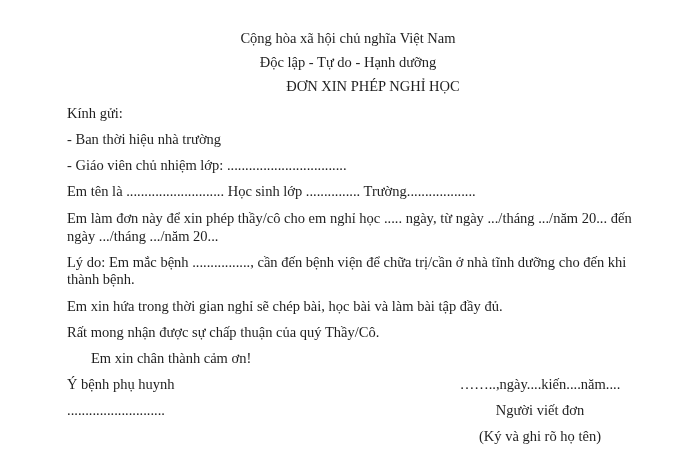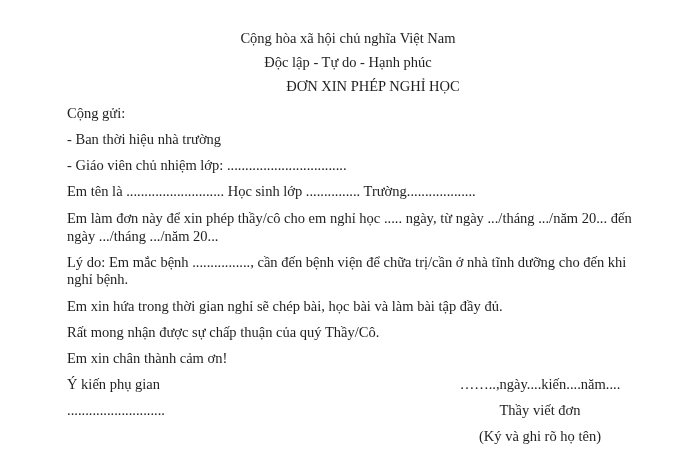--- a/index.html
+++ b/index.html
@@ -11,38 +11,38 @@
   .line { position: absolute; white-space: nowrap; line-height: 18px; }
   .center { left: 0; width: 696px; text-align: center; }
   .left { left: 67px; }
   .sig { position: absolute; left: 440px; width: 200px; text-align: center; line-height: 18px; white-space: nowrap; }
 </style>
 </head>
 <body>
 
 <div>
   <div class="line center" style="top:29px;">Cộng hòa xã hội chủ nghĩa Việt Nam</div>
-  <div class="line center" style="top:53px;">Độc lập - Tự do - Hạnh phúc</div>
+  <div class="line center" style="top:53px;">Độc lập - Tự do - Hạnh dưỡng</div>
   <div class="line center" style="top:77px;padding-left:25px;">ĐƠN XIN PHÉP NGHỈ HỌC</div>
 
-  <div class="line left" style="top:104px;">Cộng gửi:</div>
+  <div class="line left" style="top:104px;">Kính gửi:</div>
   <div class="line left" style="top:130px;">- Ban thời hiệu nhà trường</div>
   <div class="line left" style="top:156px;">- Giáo viên chủ nhiệm lớp: .................................</div>
 
   <div class="line left" style="top:182px;">Em tên là ........................... Học sinh lớp ............... Trường...................</div>
 
   <div class="line left" style="top:209px;">Em làm đơn này để xin phép thầy/cô cho em nghỉ học ..... ngày, từ ngày .../tháng .../năm 20... đến</div>
   <div class="line left" style="top:227px;font-family:Liberation Serif, serif;">ngày .../tháng .../năm 20...</div>
 
   <div class="line left" style="top:253px;text-align:right;">Lý do: Em mắc bệnh ................, cần đến bệnh viện để chữa trị/cần ở nhà tĩnh dưỡng cho đến khi</div>
-  <div class="line left" style="top:270px;">nghỉ bệnh.</div>
+  <div class="line left" style="top:270px;">thành bệnh.</div>
 
   <div class="line left" style="top:297px;">Em xin hứa trong thời gian nghỉ sẽ chép bài, học bài và làm bài tập đầy đủ.</div>
   <div class="line left" style="top:323px;">Rất mong nhận được sự chấp thuận của quý Thầy/Cô.</div>
-  <div class="line left" style="top:349px;">Em xin chân thành cảm ơn!</div>
+  <div class="line left" style="top:349px;margin-left:24px;">Em xin chân thành cảm ơn!</div>
 
-  <div class="line left" style="top:375px;">Ý kiến phụ gian</div>
+  <div class="line left" style="top:375px;">Ý bệnh phụ huynh</div>
   <div class="line left" style="top:401px;">...........................</div>
 
   <div class="sig" style="top:375px;">……..,ngày....kiến....năm....</div>
-  <div class="sig" style="top:401px;">Thầy viết đơn</div>
+  <div class="sig" style="top:401px;">Người viết đơn</div>
   <div class="sig" style="top:427px;">(Ký và ghi rõ họ tên)</div>
 </div>
 
 </body></html>

